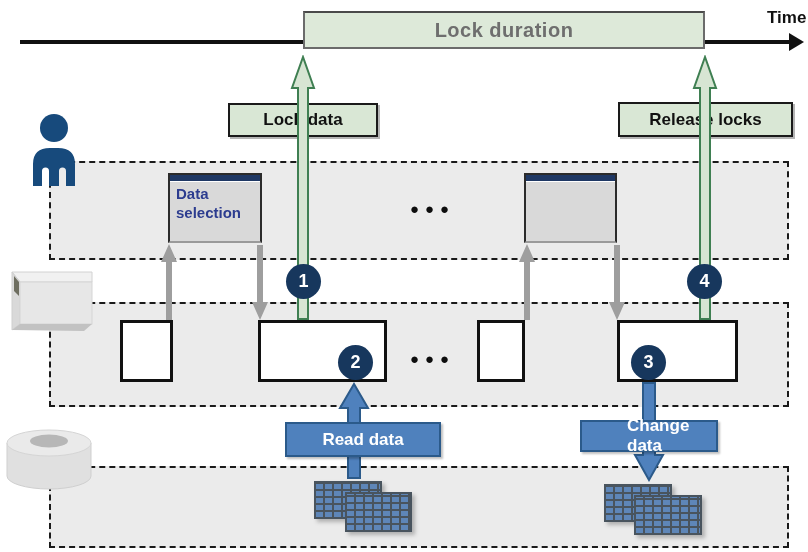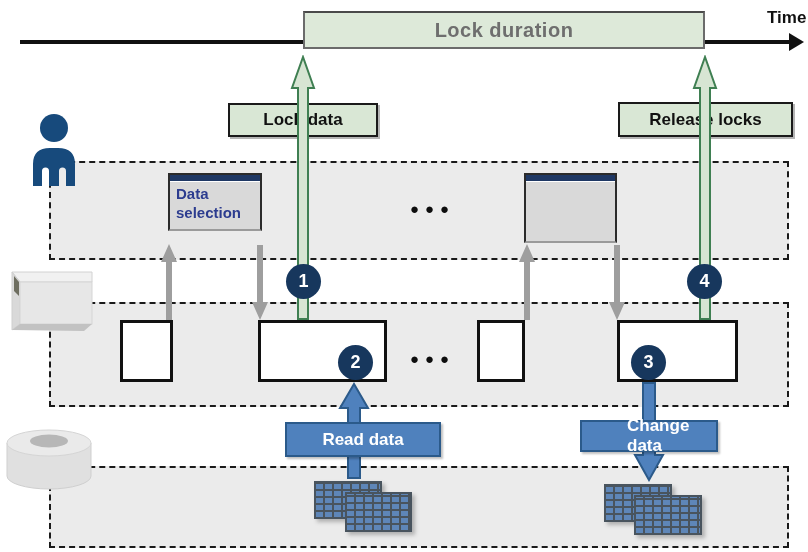--- a/index.html
+++ b/index.html
@@ -121,21 +121,21 @@
     <polygon points="8,62 16,56 88,56 80,63" fill="#c2c2c2"></polygon>
     <polygon points="10,8 15,14 15,28 10,23" fill="#6e6e60"></polygon>
   </svg>
 
   <svg class="abs z2" style="left:4px;top:426px;" width="90" height="66" viewBox="0 0 90 66">
     <path d="M3,17 L3,50 A42,13 0 0 0 87,50 L87,17" fill="#e0e0e0" stroke="#cfcfcf" stroke-width="1"></path>
     <ellipse cx="45" cy="17" rx="42" ry="13" fill="#eaeaea" stroke="#d5d5d5" stroke-width="1"></ellipse>
     <ellipse cx="45" cy="15" rx="19" ry="6.5" fill="#b7b7b7"></ellipse>
   </svg>
 
-  <div class="abs win" style="left:168px;top:173px;width:94px;height:58px;">
+  <div class="abs win" style="left:168px;top:173px;width:94px;height:70px;">
     <div class="win-titlebar"></div>
     <div class="win-text">Data selection</div>
   </div>
   <div class="abs win" style="left:524px;top:173px;width:93px;height:70px;">
     <div class="win-titlebar"></div>
   </div>
 
   <svg class="abs z3" style="left:161px;top:244px;" width="16" height="76" viewBox="0 0 16 76">
     <polygon points="8,0 0,18 5,18 5,76 11,76 11,18 16,18" fill="#9e9e9e"></polygon>
   </svg>

